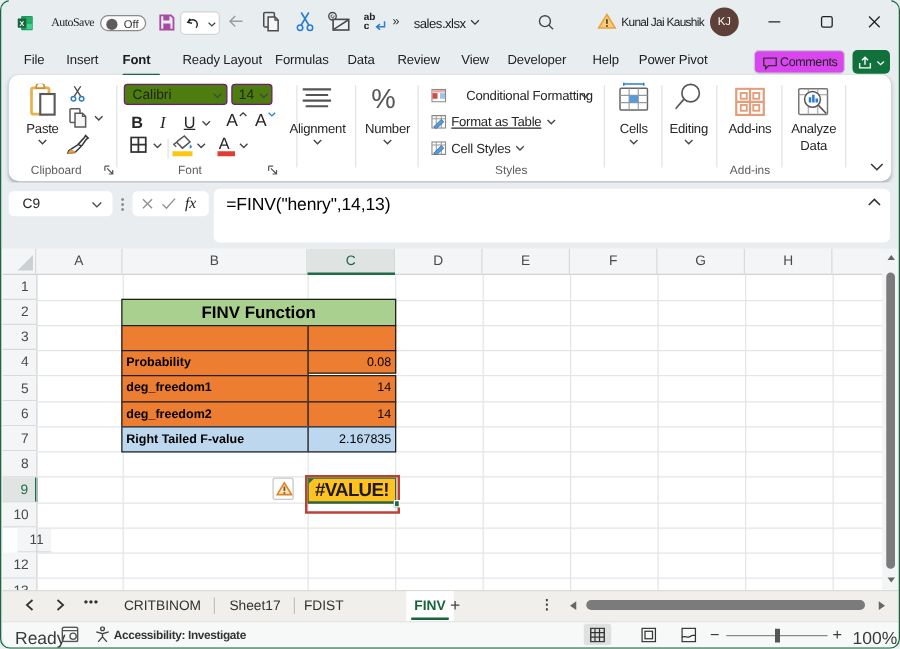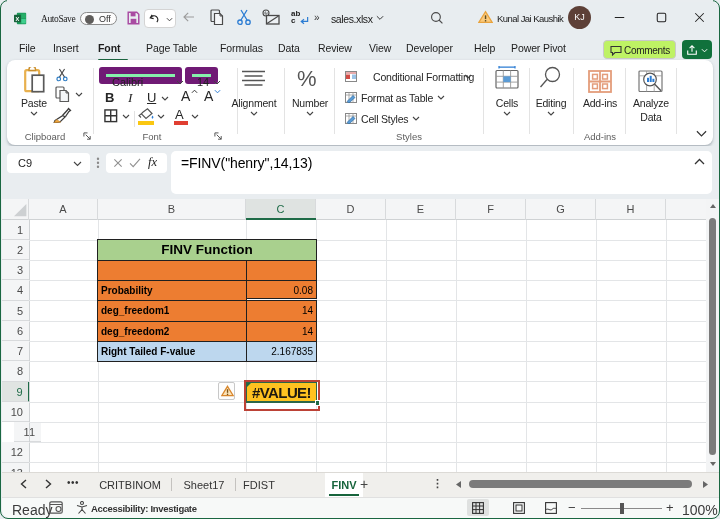--- a/index.html
+++ b/index.html
@@ -6,21 +6,21 @@
 html,body { width:720px; height:519px; overflow:hidden; }
 body { font-family:"Liberation Sans", sans-serif; position:relative; background:#e8edf0; }
 .abs { position:absolute; }
 #frameborder { position:absolute; left:0; top:0; width:720px; height:519px; border:1.5px solid #1a6741; border-radius:8px; z-index:90; pointer-events:none; }
 
 .tb-txt { position:absolute; font-size:10px; letter-spacing:-0.2px; color:#1b1b1b; }
 .menu-item { position:absolute; top:42px; font-size:10.5px; letter-spacing:-0.1px; color:#212121; }
 .rlabel { position:absolute; font-size:9.5px; color:#5c5c5c; text-align:center; top:131px; }
 .rbig-lbl { position:absolute; font-size:10.5px; letter-spacing:-0.2px; color:#262626; text-align:center; top:97px; }
 .rtxt { position:absolute; font-size:10.5px; letter-spacing:-0.2px; color:#262626; }
-.combo { position:absolute; background:#86efac; border:7px solid #701a75; border-radius:3px; }
+.combo { position:absolute; background:#4d7c0f; border:1px solid #701a75; border-radius:3px; }
 .colhdr { position:absolute; top:199px; height:20.5px; border-right:1px solid #d8dadc; font-size:11px; color:#4a4a4a; text-align:center; line-height:20.5px; }
 .rowhdr { position:absolute; left:1.5px; width:27px; height:20.25px; border-bottom:1px solid #d8dadc; font-size:11px; color:#4a4a4a; text-align:right; padding-right:5.5px; line-height:20.25px; background:#f4f5f6; }
 .gv { position:absolute; top:220px; width:1px; height:252px; background:#e3e5e7; }
 .gh { position:absolute; left:29px; width:677px; height:1px; background:#e3e5e7; }
 .tcell { position:absolute; border:1px solid #202020; font-size:10px; color:#000; }
 .sheettab { position:absolute; top:473px; height:24px; font-size:11px; color:#333; text-align:center; line-height:24px; }
 .sb-txt { position:absolute; font-size:14px; color:#3b3b3b; }
 .chev { position:absolute; }
 </style>
 </head>
@@ -99,29 +99,29 @@
     <rect x="4.5" y="4.5" width="9" height="9" rx="1.5" fill="none" stroke="#222" stroke-width="1.1"></rect>
   </svg>
 <svg class="abs" style="left:691px; top:9px;" width="17" height="17" viewBox="0 0 18 18">
     <path d="M4.5 4.5 L13.5 13.5 M13.5 4.5 L4.5 13.5" stroke="#222" stroke-width="1.1"></path>
   </svg>
 
 <div class="menu-item" style="left:19px;">File</div>
 <div class="menu-item" style="left:53px;">Insert</div>
 <div class="menu-item" style="left:98px; font-weight:bold; color:#1c1c1c;">Font</div>
 <div class="abs" style="left:98px; top:58.5px; width:30px; height:2.5px; background:#17643c; border-radius:2px;"></div>
-<div class="menu-item" style="left:146px;">Page Table</div>
+<div class="menu-item" style="left:146px;">Ready Layout</div>
 <div class="menu-item" style="left:220px;">Formulas</div>
 <div class="menu-item" style="left:278px;">Data</div>
 <div class="menu-item" style="left:318px;">Review</div>
 <div class="menu-item" style="left:369px;">View</div>
 <div class="menu-item" style="left:406px;">Developer</div>
 <div class="menu-item" style="left:474px;">Help</div>
 <div class="menu-item" style="left:511px;">Power Pivot</div>
-<div class="abs" style="left:603px; top:40px; width:73px; height:19px; background:#bef264; border:1px solid #c9c9c9; border-radius:4px;text-align:center;">
+<div class="abs" style="left:603px; top:40px; width:73px; height:19px; background:#d946ef; border:1px solid #c9c9c9; border-radius:4px;text-align:center;">
   <svg class="abs" style="left:6px; top:4px;" width="12" height="11" viewBox="0 0 12 11">
       <path d="M1 1.5 H11 V7.5 H5 L2.5 10 V7.5 H1 Z" fill="none" stroke="#333" stroke-width="1.1"></path>
     </svg>
   <div class="abs" style="left:20px; top:3.5px; font-size:10px; letter-spacing:-0.3px; color:#222;">Comments</div>
 </div>
 <div class="abs" style="left:682px; top:40px; width:30px; height:19px; background:#10713c; border-radius:4px;">
   <svg class="abs" style="left:4px; top:3.5px;" width="12" height="12" viewBox="0 0 14 14">
       <path d="M2 7.5 V12 H12 V7.5" fill="none" stroke="#fff" stroke-width="1.3"></path>
       <path d="M4.2 4.8 L7 2 L9.8 4.8 M7 2.2 V9" fill="none" stroke="#fff" stroke-width="1.3"></path>
     </svg>
@@ -248,21 +248,21 @@
   </svg>
 <div class="rtxt" style="left:361px; top:71px;margin-left:12px;">Conditional Formatting</div>
 <svg class="chev" style="left:464px; top:74px;" width="8" height="5" viewBox="0 0 8 5">
     <path d="M1 1 L4 4 L7 1" fill="none" stroke="#444" stroke-width="1.1"></path>
   </svg>
 <svg class="abs" style="left:345px; top:92px;" width="12" height="11" viewBox="0 0 12 11">
     <rect x="0.5" y="0.5" width="11" height="10" fill="#fff" stroke="#888" stroke-width="1"></rect>
     <path d="M0.5 3 H11.5 M4 0.5 V10.5 M8 0.5 V10.5" stroke="#999" stroke-width="0.8"></path>
     <path d="M2 9.5 L8 3.5 L10 5.5 L4 11 Z" fill="#5b9bd5" stroke="#2e6da4" stroke-width="0.7"></path>
   </svg>
-<div class="rtxt" style="left:361px; top:92px;">Format as Table</div>
+<div class="rtxt" style="left:361px; top:92px;text-decoration:underline;">Format as Table</div>
 <svg class="chev" style="left:437px; top:95px;" width="8" height="5" viewBox="0 0 8 5">
     <path d="M1 1 L4 4 L7 1" fill="none" stroke="#444" stroke-width="1.1"></path>
   </svg>
 <svg class="abs" style="left:345px; top:113px;" width="12" height="11" viewBox="0 0 12 11">
     <rect x="0.5" y="0.5" width="11" height="10" fill="#fff" stroke="#888" stroke-width="1"></rect>
     <path d="M0.5 3 H11.5 M4 0.5 V10.5 M8 0.5 V10.5" stroke="#999" stroke-width="0.8"></path>
     <path d="M2 9.5 L8 3.5 L10 5.5 L4 11 Z" fill="#5b9bd5" stroke="#2e6da4" stroke-width="0.7"></path>
   </svg>
 <div class="rtxt" style="left:361px; top:113px;">Cell Styles</div>
 <svg class="chev" style="left:412px; top:116px;" width="8" height="5" viewBox="0 0 8 5">

